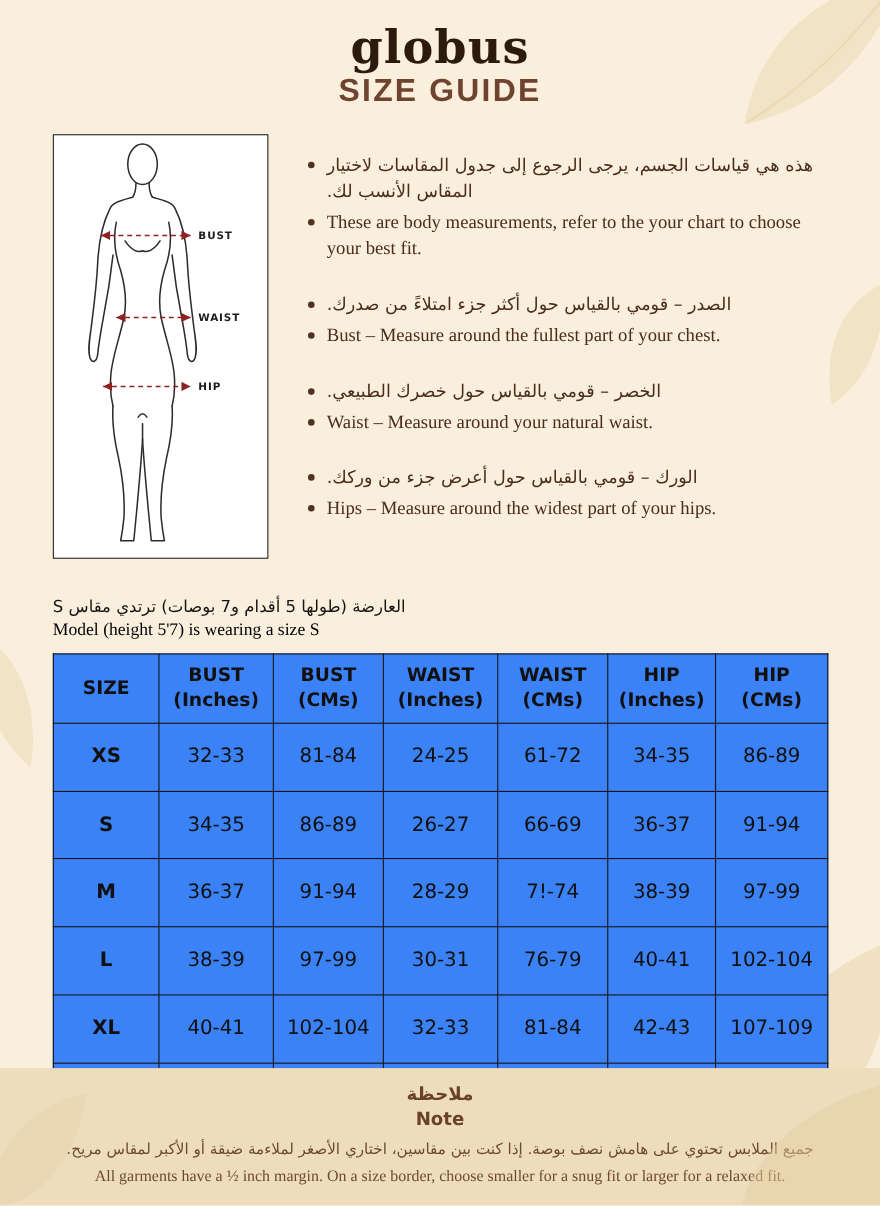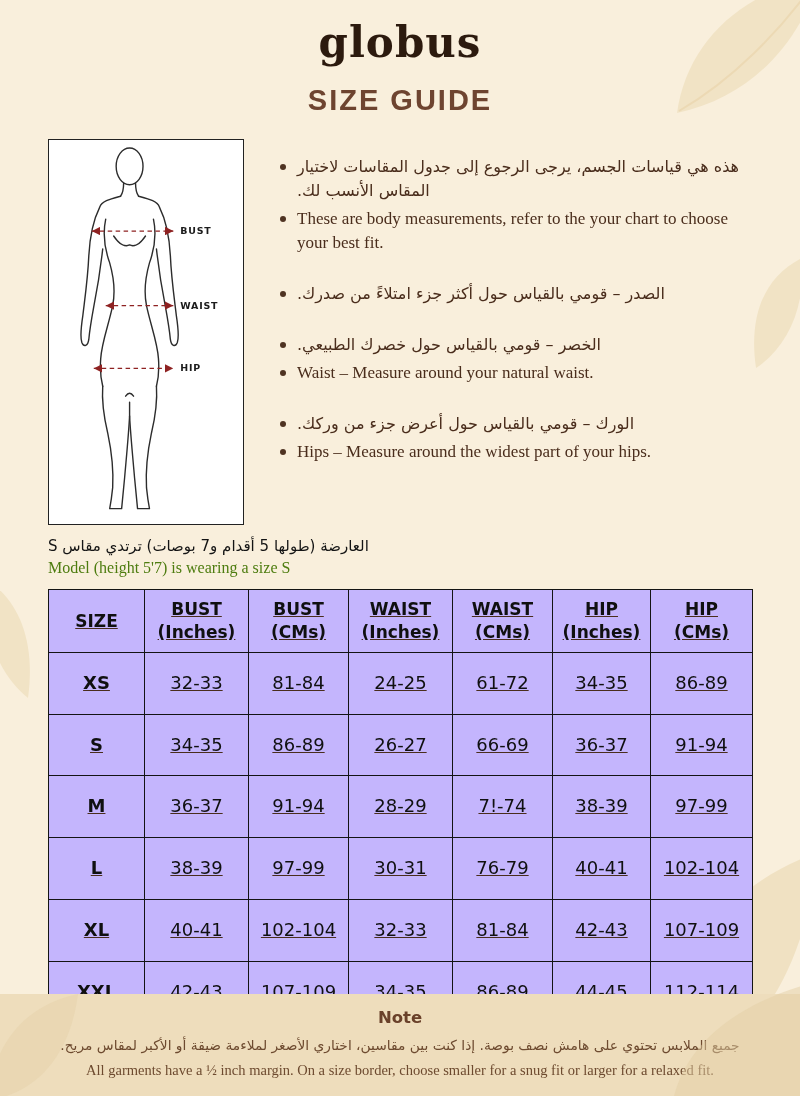--- a/index.html
+++ b/index.html
@@ -24,21 +24,21 @@
     letter-spacing:1px;
     line-height:1.1;
   }
   .guide-title {
     text-align:center;
     font-family:"Liberation Sans", sans-serif;
     font-weight:700;
     font-size:29px;
     color:#6e4430;
     letter-spacing:2px;
-    margin-top:18px;
+    margin-top:1px;
   }
 
   .content-row { display:flex; gap:36px; margin-top:22px; }
   .figure-box {
     width:196px; height:386px;
     background:#ffffff;
     border:1.6px solid #222;
     flex:none;
     display:flex; align-items:center; justify-content:center;
   }
@@ -56,31 +56,30 @@
     text-align:left;
     flex:1;
   }
   .en-text {
     font-family:"Liberation Serif", serif;
     font-size:17px; line-height:1.4;
     color:#4a2d1c;
     flex:1;
   }
 
-  .model-note { margin-top:12px; }
+  .model-note { margin-top:34px; }
   .model-ar { font-size:15px; color:#141414; text-align:left; }
-  .model-en { font-family:"Liberation Serif", serif; font-size:16px; color:#4d7c0f; margin-top:4px; }
+  .model-en { font-family:"Liberation Serif", serif; font-size:16px; color:#000000; margin-top:4px; }
 
   table.size-chart {
     width:100%;
     border-collapse:collapse;
-    background:#c4b5fd;
+    background:#3b82f6;
     margin-top:12px;
     table-layout:fixed;
-    text-decoration:underline;
   }
   .size-chart th, .size-chart td {
     border:1.4px solid #141414;
     text-align:center;
     vertical-align:middle;
     color:#101010;
   }
   .size-chart thead tr.en-head th {
     font-family:"DejaVu Sans", sans-serif;
     font-size:17px; font-weight:700;
@@ -189,20 +188,24 @@
           <span class="bullet"></span>
           <div class="en-text">These are body measurements, refer to the your chart to choose your best fit.</div>
         </div>
       </div>
 
       <div class="instr-item">
         <div class="instr-line">
           <span class="bullet"></span>
           <div class="ar-text" dir="rtl">الصدر – قومي بالقياس حول أكثر جزء امتلاءً من صدرك.</div>
         </div>
+        <div class="instr-line">
+          <span class="bullet"></span>
+          <div class="en-text">Bust – Measure around the fullest part of your chest.</div>
+        </div>
       </div>
 
       <div class="instr-item">
         <div class="instr-line">
           <span class="bullet"></span>
           <div class="ar-text" dir="rtl">الخصر – قومي بالقياس حول خصرك الطبيعي.</div>
         </div>
         <div class="instr-line">
           <span class="bullet"></span>
           <div class="en-text">Waist – Measure around your natural waist.</div>
@@ -309,16 +312,17 @@
         <td>86-89</td>
         <td>44-45</td>
         <td>112-114</td>
       </tr>
     </tbody>
   </table>
 
 </div>
 
 <div class="note-band">
+  <div class="note-title" dir="rtl">ملاحظة</div>
   <div class="note-title">Note</div>
   <div class="note-body-ar" dir="rtl">جميع الملابس تحتوي على هامش نصف بوصة. إذا كنت بين مقاسين، اختاري الأصغر لملاءمة ضيقة أو الأكبر لمقاس مريح.</div>
   <div class="note-body-en">All garments have a ½ inch margin. On a size border, choose smaller for a snug fit or larger for a relaxed fit.</div>
 </div>
 
 </body></html>

